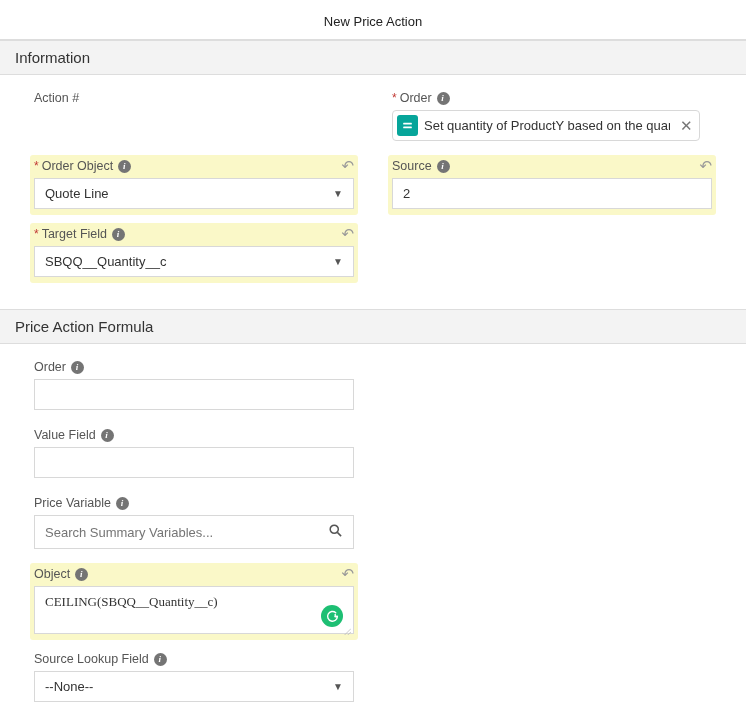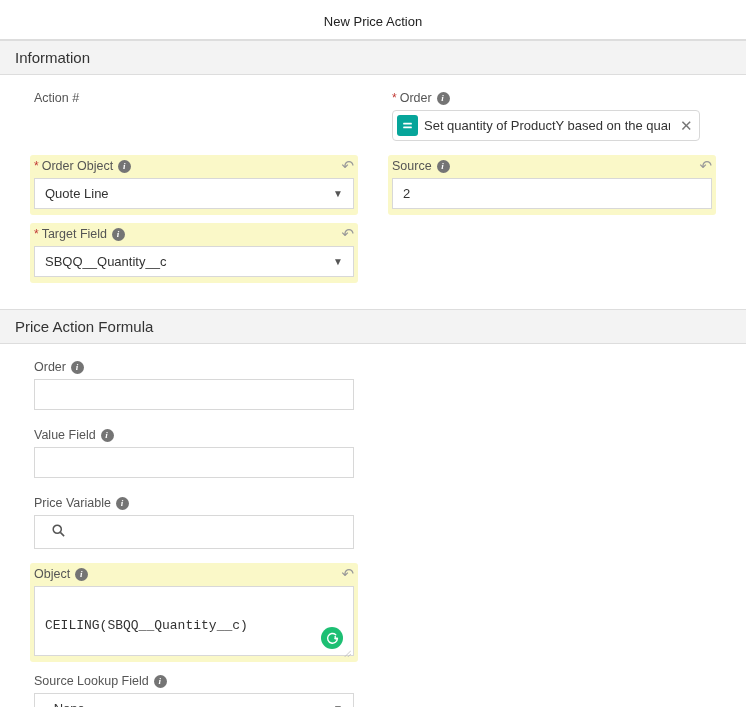--- a/index.html
+++ b/index.html
@@ -89,22 +89,22 @@
   .select .caret { color: #555; font-size: 10px; }
   .lookup .search-icon { color: #555; flex-shrink: 0; margin-left: 6px; }
   .textarea {
     resize: both;
     min-height: 44px;
     position: relative;
     align-items: flex-start;
     padding-right: 38px;
   }
   .textarea textarea {
-    border:none; outline:none; width:100%; font-size:13px; font-family:Liberation Mono, monospace;
-    resize: none; background:transparent; color:#333;margin-top:24px;
+    border:none; outline:none; width:100%; font-size:13px; font-family:Liberation Serif, serif;
+    resize: none; background:transparent; color:#333;
   }
   .grammarly {
     position:absolute; right:10px; bottom:6px;
     width:22px; height:22px; border-radius:50%;
     background:#1dbf73;
     display:flex; align-items:center; justify-content:center;
   }
   .grammarly svg { width:13px; height:13px; }
   .resize-handle {
     position:absolute; right:2px; bottom:2px;
@@ -264,20 +264,21 @@
       </div>
 
       <div class="field">
         <div class="label-row">
           <div class="label-left">
             <label>Price Variable</label>
             <span class="info-icon">i</span>
           </div>
         </div>
         <div class="lookup">
+          <input type="text" class="placeholder" placeholder="Search Summary Variables..." style="">
           <span class="search-icon">
             <svg width="15" height="15" viewBox="0 0 24 24" fill="none" stroke="#555" stroke-width="2.4">
                 <circle cx="10" cy="10" r="6.5"></circle>
                 <line x1="15" y1="15" x2="21" y2="21"></line>
               </svg>
           </span>
         </div>
       </div>
 
       <div class="field highlight">

